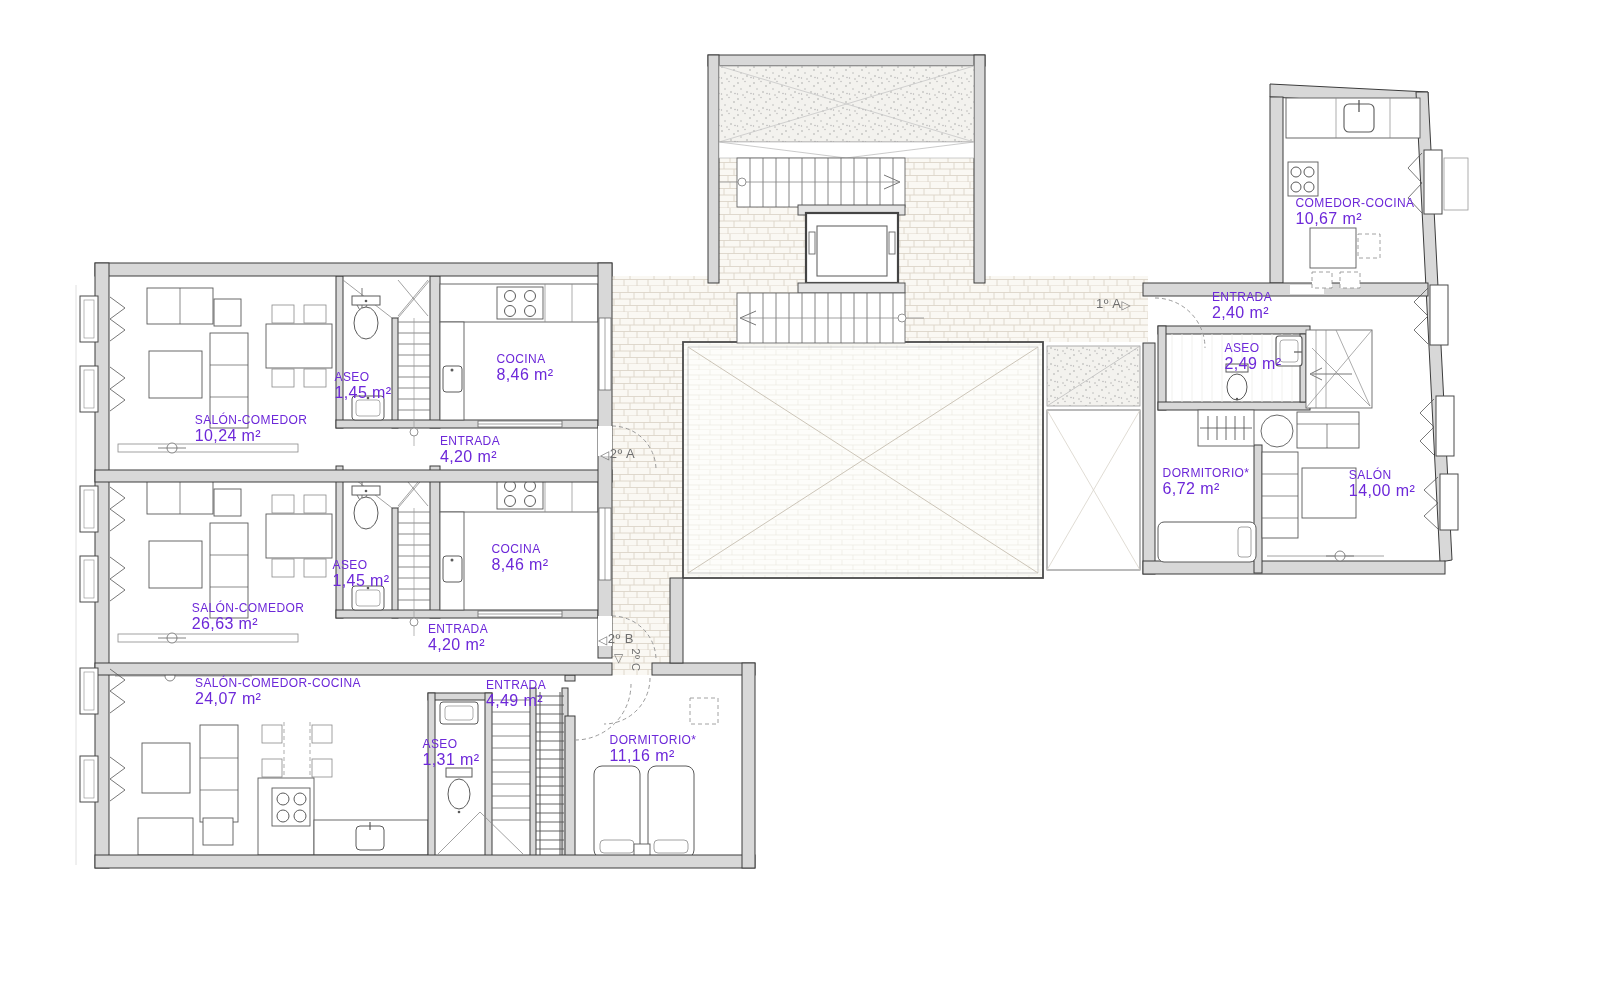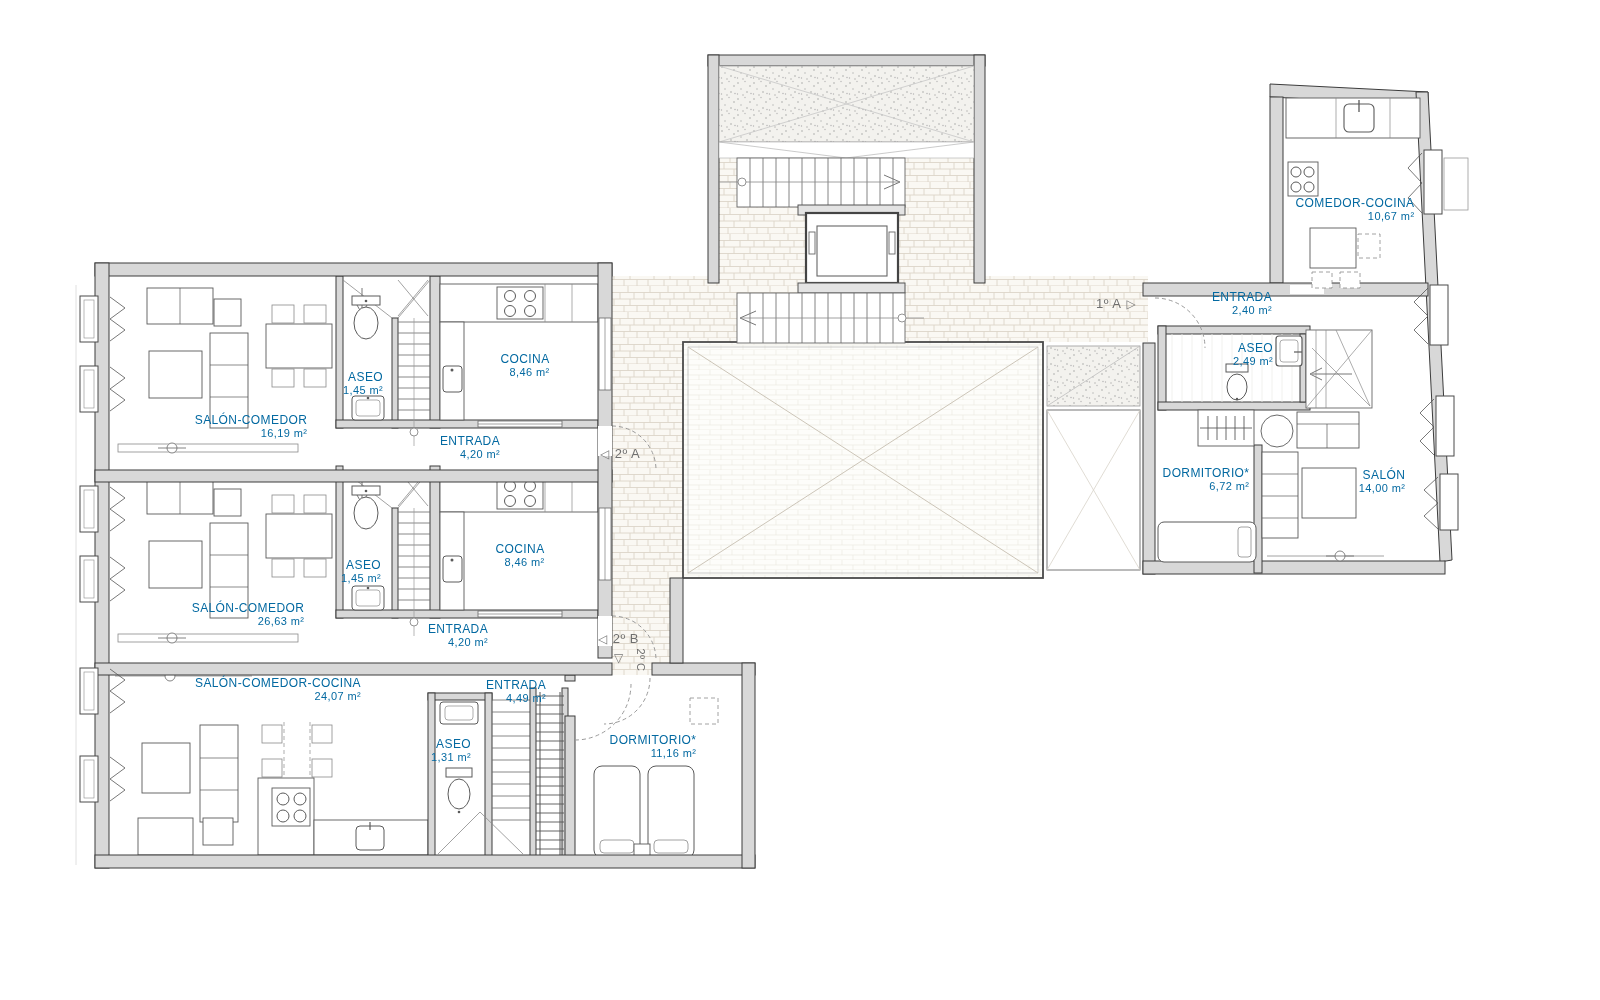--- a/index.html
+++ b/index.html
@@ -1,23 +1,23 @@
 <!DOCTYPE html>
 <html><head>
 <meta charset="utf-8">
 <style>
   html,body{margin:0;padding:0;background:#ffffff;}
   .plan{position:relative;width:1600px;height:1000px;background:#ffffff;overflow:hidden;
         font-family:"Liberation Sans",sans-serif;}
   .plan svg{position:absolute;left:0;top:0;}
-  .label{position:absolute;transform:translateX(-50%);text-align:right;color:#0369a1;
+  .label{position:absolute;transform:translateX(-50%);text-align:left;color:#6d28d9;
          font-size:12px;line-height:1.18;letter-spacing:.4px;white-space:nowrap;}
   .label .nm,.label .ar{display:block;}
-  .label .ar{font-size:11px;}
-  .marker{position:absolute;display:flex;align-items:center;gap:5px;color:#6f6f6f;
+  .label .ar{font-size:16px;}
+  .marker{position:absolute;display:flex;align-items:flex-end;color:#6f6f6f;
           font-size:13px;letter-spacing:.5px;white-space:nowrap;}
   .marker .tri{font-size:12px;color:#7a7a7a;line-height:1;}
   .marker .vtext{display:inline-block;transform:rotate(90deg) translateX(2px);
                  transform-origin:center;font-size:11px;}
 </style>
 </head>
 <body>
 
 <div class="plan">
 <svg width="1600" height="1000" viewBox="0 0 1600 1000">
@@ -341,21 +341,21 @@
     <path d="M1428,288 L1414,302 L1428,316 M1428,316 L1414,330 L1428,344" stroke="#555" stroke-width="0.8" fill="none"></path>
     <rect x="1436" y="396" width="18" height="60" fill="#fff" stroke="#4a4a4a" stroke-width="1"></rect>
     <path d="M1434,399 L1420,413 L1434,427 M1434,427 L1420,441 L1434,455" stroke="#555" stroke-width="0.8" fill="none"></path>
     <rect x="1440" y="474" width="18" height="56" fill="#fff" stroke="#4a4a4a" stroke-width="1"></rect>
     <path d="M1438,477 L1424,490 L1438,503 M1438,503 L1424,516 L1438,529" stroke="#555" stroke-width="0.8" fill="none"></path>
   </g>
 </svg>
 
 <div class="label" style="left:251px;top:413px">
   <span class="nm">SALÓN-COMEDOR</span>
-  <span class="ar">16,19 m²</span>
+  <span class="ar">10,24 m²</span>
 </div>
 <div class="label" style="left:363px;top:370px">
   <span class="nm">ASEO</span>
   <span class="ar">1,45 m²</span>
 </div>
 <div class="label" style="left:525px;top:352px">
   <span class="nm">COCINA</span>
   <span class="ar">8,46 m²</span>
 </div>
 <div class="label" style="left:470px;top:434px">

